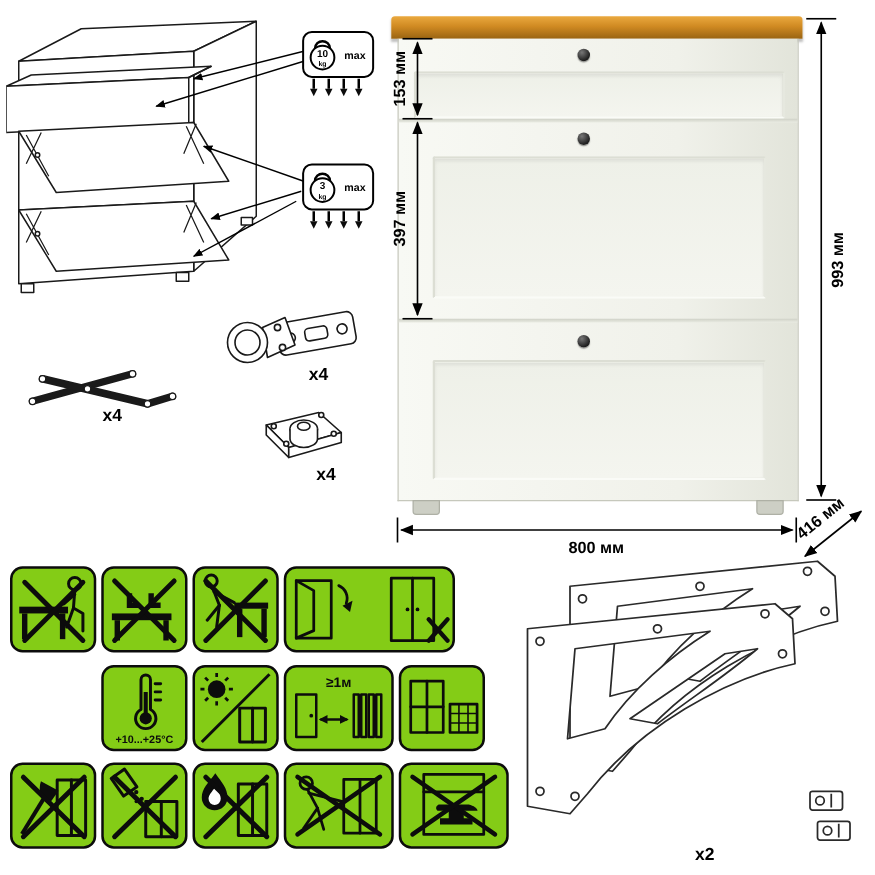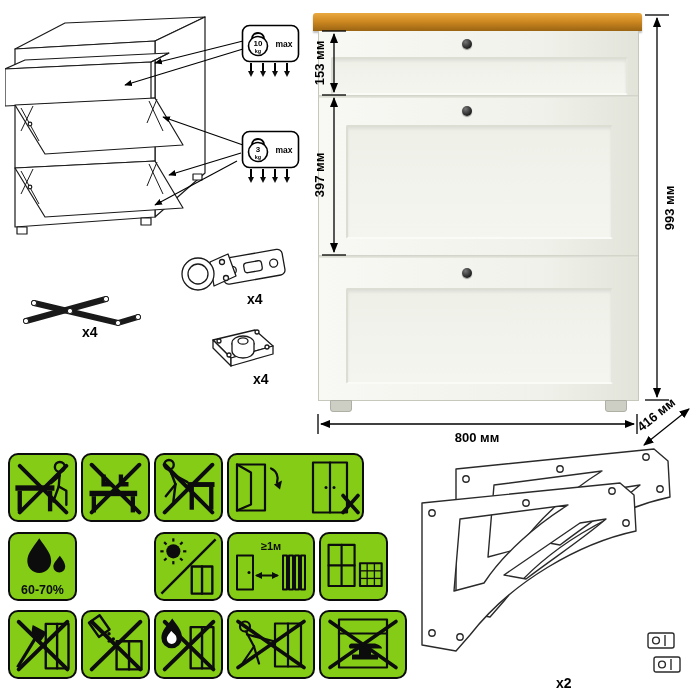--- a/index.html
+++ b/index.html
@@ -290,27 +290,31 @@
           <circle cx="97" cy="31" r="1.5"></circle>
           <circle cx="105" cy="31" r="1.5"></circle>
         </g>
       <g class="x">
           <line x1="114" y1="39" x2="129" y2="56"></line>
           <line x1="129" y1="39" x2="114" y2="56"></line>
         </g>
     </svg>
   </div>
 
-  <div class="cell" style="left:8px;top:532px;width:65px">
-    <svg viewBox="0 0 60 60">
-      <g class="f">
-        <path d="M27,4 C33,13 38,18 38,25 a11,11 0 1 1 -22,0 C16,18 21,13 27,4 Z"></path>
-        <path d="M46,20 C49,24 51,27 51,30 a5.5,5.5 0 1 1 -11,0 C40,27 43,24 46,20 Z"></path>
-      </g>
-      <text x="30" y="55" font-size="11.5" class="ictxt" text-anchor="middle">60-70%</text>
+  <div class="cell" style="left:81px;top:532px;width:65px">
+    <svg viewBox="0 0 60 60">
+      <g class="s">
+        <path d="M27.5,9 a3.5,3.5 0 0 1 7,0 L34.5,31 a7.5,7.5 0 1 1 -7,0 Z"></path>
+        <line x1="38" y1="12" x2="42" y2="12"></line>
+          <line x1="38" y1="18" x2="42" y2="18"></line>
+          <line x1="38" y1="24" x2="42" y2="24"></line>
+      </g>
+      <circle cx="31" cy="37.5" r="4.5" class="f"></circle>
+      <line x1="31" y1="18" x2="31" y2="36" stroke="#0c0c0c" stroke-width="3"></line>
+      <text x="30" y="56" font-size="8" class="ictxt" text-anchor="middle">+10...+25°C</text>
     </svg>
   </div>
   <div class="cell" style="left:154px;top:532px;width:65px">
     <svg viewBox="0 0 60 60">
       <line x1="5" y1="55" x2="55" y2="5" stroke="#0c0c0c" stroke-width="2.2"></line>
       <circle cx="16" cy="16" r="6.5" class="f"></circle>
       <g stroke="#0c0c0c" stroke-width="2">
         <line x1="16" y1="4" x2="16" y2="7"></line>
           <line x1="16" y1="25" x2="16" y2="28"></line>
         <line x1="4" y1="16" x2="7" y2="16"></line>

